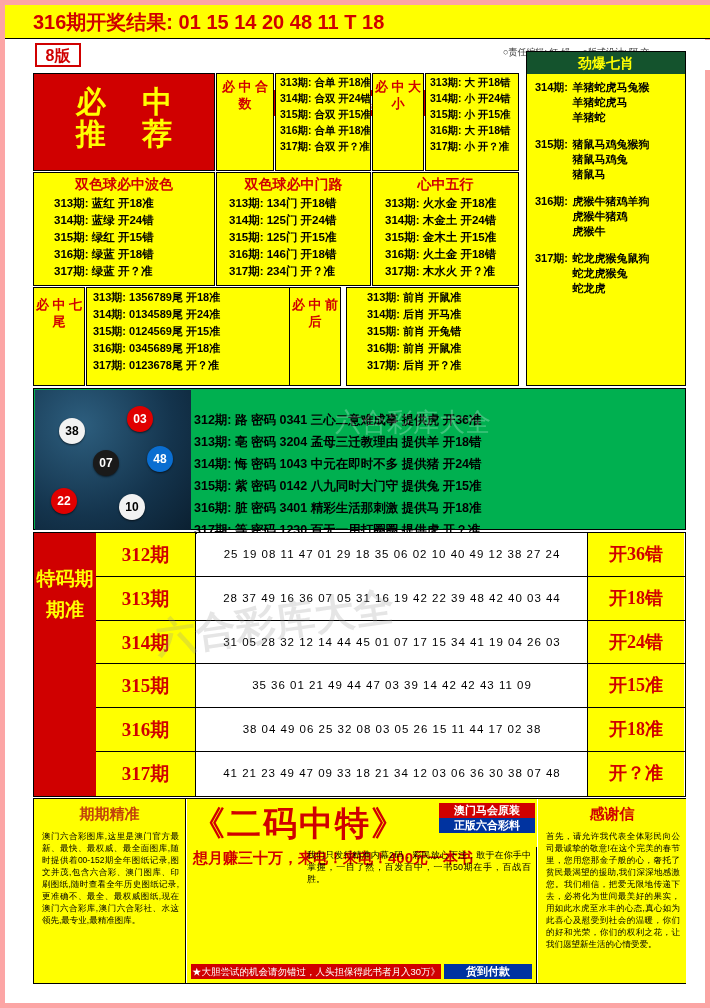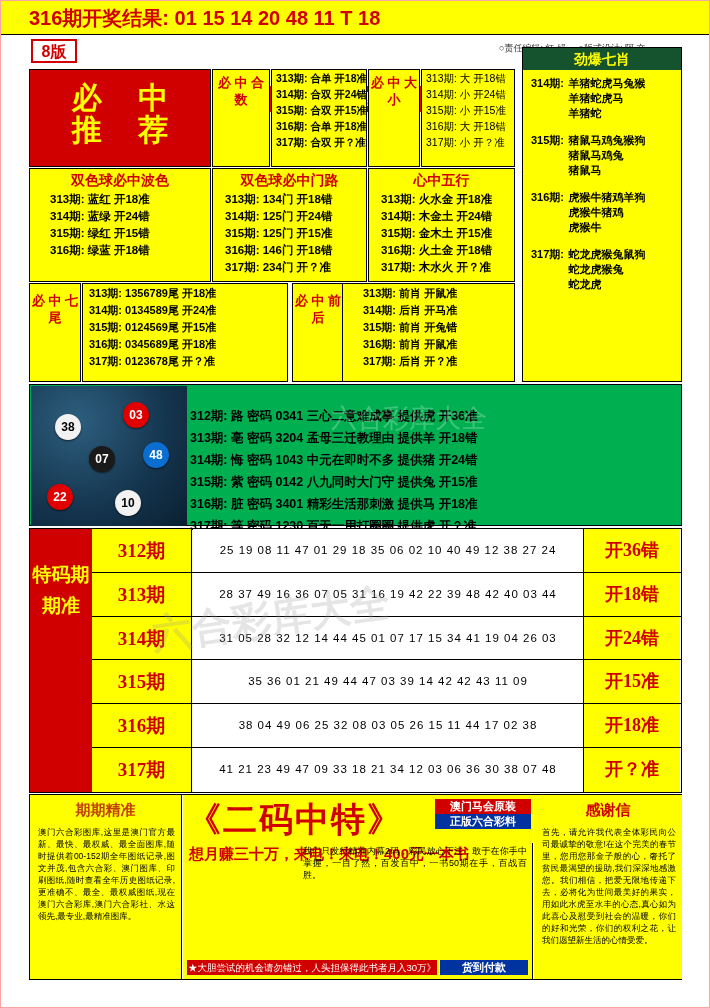--- a/index.html
+++ b/index.html
@@ -4,21 +4,21 @@
 <style>
   * { box-sizing: border-box; }
   html, body { margin:0; padding:0; }
   body {
     width:710px; height:1008px;
     font-family: "Liberation Sans", sans-serif;
     background:#ffffff;
     position:relative;
     overflow:hidden;
   }
-  .page { position:absolute; left:0; top:0; width:710px; height:1008px; border:1px solid #fca5a5; }
+  .page { position:absolute; left:0; top:0; width:710px; height:1008px; border:5px solid #fca5a5; }
 
   
   .hdr { position:absolute; left:0; top:0; width:708px; height:34px; background:#ffff00; border-bottom:1px solid #000; }
   .hdr-txt { position:absolute; left:28px; top:4px; font-size:20px; font-weight:bold; color:#d00000; letter-spacing:0px; white-space:nowrap; }
 
   .subhdr { position:absolute; left:0; top:35px; width:708px; height:30px; background:#ffffff; }
   .badge8 { position:absolute; left:30px; top:3px; width:46px; height:24px; border:2px solid #d00000; color:#d00000; font-size:16px; font-weight:bold; text-align:center; line-height:21px; }
   .tiesuan { position:absolute; left:262px; top:2px; width:170px; height:26px; background:#d00000; color:#fff; font-size:16px; font-weight:bold; text-align:center; line-height:26px;margin-top:48px; }
   .credits { position:absolute; left:498px; top:6px; font-size:9px; color:#333; white-space:nowrap; }
   .credits span { margin-right:10px; }
@@ -34,21 +34,21 @@
   
   .heshu { left:211px; top:68px; width:58px; height:98px; }
   .heshu .v { font-size:13px; font-weight:bold; color:#d00000; text-align:center; line-height:17px; padding-top:4px; }
   .col313 { left:270px; top:68px; width:96px; height:98px; }
   .col313 div { font-size:10.5px; font-weight:bold; color:#000; padding:2px 0 0 4px; white-space:nowrap; }
 
   
   .daxiao { left:367px; top:68px; width:52px; height:98px; }
   .daxiao .v { font-size:13px; font-weight:bold; color:#d00000; text-align:center; line-height:17px; padding-top:4px; }
   .col313b { left:420px; top:68px; width:94px; height:98px; }
-  .col313b div { font-size:10.5px; font-weight:normal; color:#000; padding:2px 0 0 4px; white-space:nowrap; }
+  .col313b div { font-size:10.5px; font-weight:bold; color:#000; padding:2px 0 0 4px; white-space:nowrap; }
 
   
   .qixiao { left:521px; top:46px; width:160px; height:335px; }
   .qixiao-t { position:absolute; left:0; top:0; width:158px; height:22px; background:#14532d; color:#ffff00; font-size:14px; font-weight:bold; text-align:center; line-height:22px; }
   .qixiao-body { position:absolute; left:0; top:22px; width:158px; }
   .qx-item { padding:6px 0 6px 8px; }
   .qx-item .lab { font-size:11px; font-weight:bold; color:#000; display:inline-block; vertical-align:top; }
   .qx-item .vals { font-size:11px; font-weight:bold; color:#000; display:inline-block; line-height:15px; }
 
   
@@ -63,21 +63,21 @@
   .wuxing { left:367px; top:167px; width:147px; height:114px; }
   .wuxing-t { font-size:14px; font-weight:bold; color:#d00000; text-align:center; padding-top:3px; }
   .wuxing-r { font-size:11.5px; font-weight:bold; color:#000; padding:2px 0 0 12px; white-space:nowrap; }
 
   
   .qiwei { left:28px; top:282px; width:52px; height:99px; }
   .qiwei .v { font-size:13px; font-weight:bold; color:#d00000; text-align:center; line-height:17px; padding-top:8px; }
   .qiwei-rows { left:81px; top:282px; width:206px; height:99px; }
   .qiwei-rows div { font-size:11px; font-weight:bold; color:#000; padding:2px 0 0 6px; white-space:nowrap; }
 
-  .qianhou { left:291px; top:282px; width:52px; height:99px; }
+  .qianhou { left:284px; top:282px; width:52px; height:99px; }
   .qianhou .v { font-size:13px; font-weight:bold; color:#d00000; text-align:center; line-height:17px; padding-top:8px; }
   .qianhou-rows { left:341px; top:282px; width:173px; height:99px; }
   .qianhou-rows div { font-size:11px; font-weight:bold; color:#000; padding:2px 0 0 20px; white-space:nowrap; }
 
   
   .mima { left:28px; top:383px; width:653px; height:142px; background:#00b050; }
   .chips { position:absolute; left:1px; top:1px; width:156px; height:140px; background:#0f2b44; overflow:hidden; }
   .chips .felt { position:absolute; left:0; top:0; width:156px; height:140px; background:
      radial-gradient(circle at 30% 25%, #2d5e7e 0%, #14344d 60%, #0b2031 100%); }
   .ball { position:absolute; width:26px; height:26px; border-radius:50%; color:#fff; font-size:12px; font-weight:bold; text-align:center; line-height:26px; box-shadow:0 1px 2px rgba(0,0,0,.6); }
@@ -191,20 +191,21 @@
       </div>
     </div>
   </div>
 
   <div class="blk yel bose">
     <div class="bose-t">双色球必中波色</div>
     <div class="bose-r">313期: 蓝红 开18准</div>
     <div class="bose-r">314期: 蓝绿 开24错</div>
     <div class="bose-r">315期: 绿红 开15错</div>
     <div class="bose-r">316期: 绿蓝 开18错</div>
+    <div class="bose-r">317期: 绿蓝 开？准</div>
   </div>
 
   <div class="blk yel menlu">
     <div class="menlu-t">双色球必中门路</div>
     <div class="menlu-r">313期: 134门 开18错</div>
     <div class="menlu-r">314期: 125门 开24错</div>
     <div class="menlu-r">315期: 125门 开15准</div>
     <div class="menlu-r">316期: 146门 开18错</div>
     <div class="menlu-r">317期: 234门 开？准</div>
   </div>

